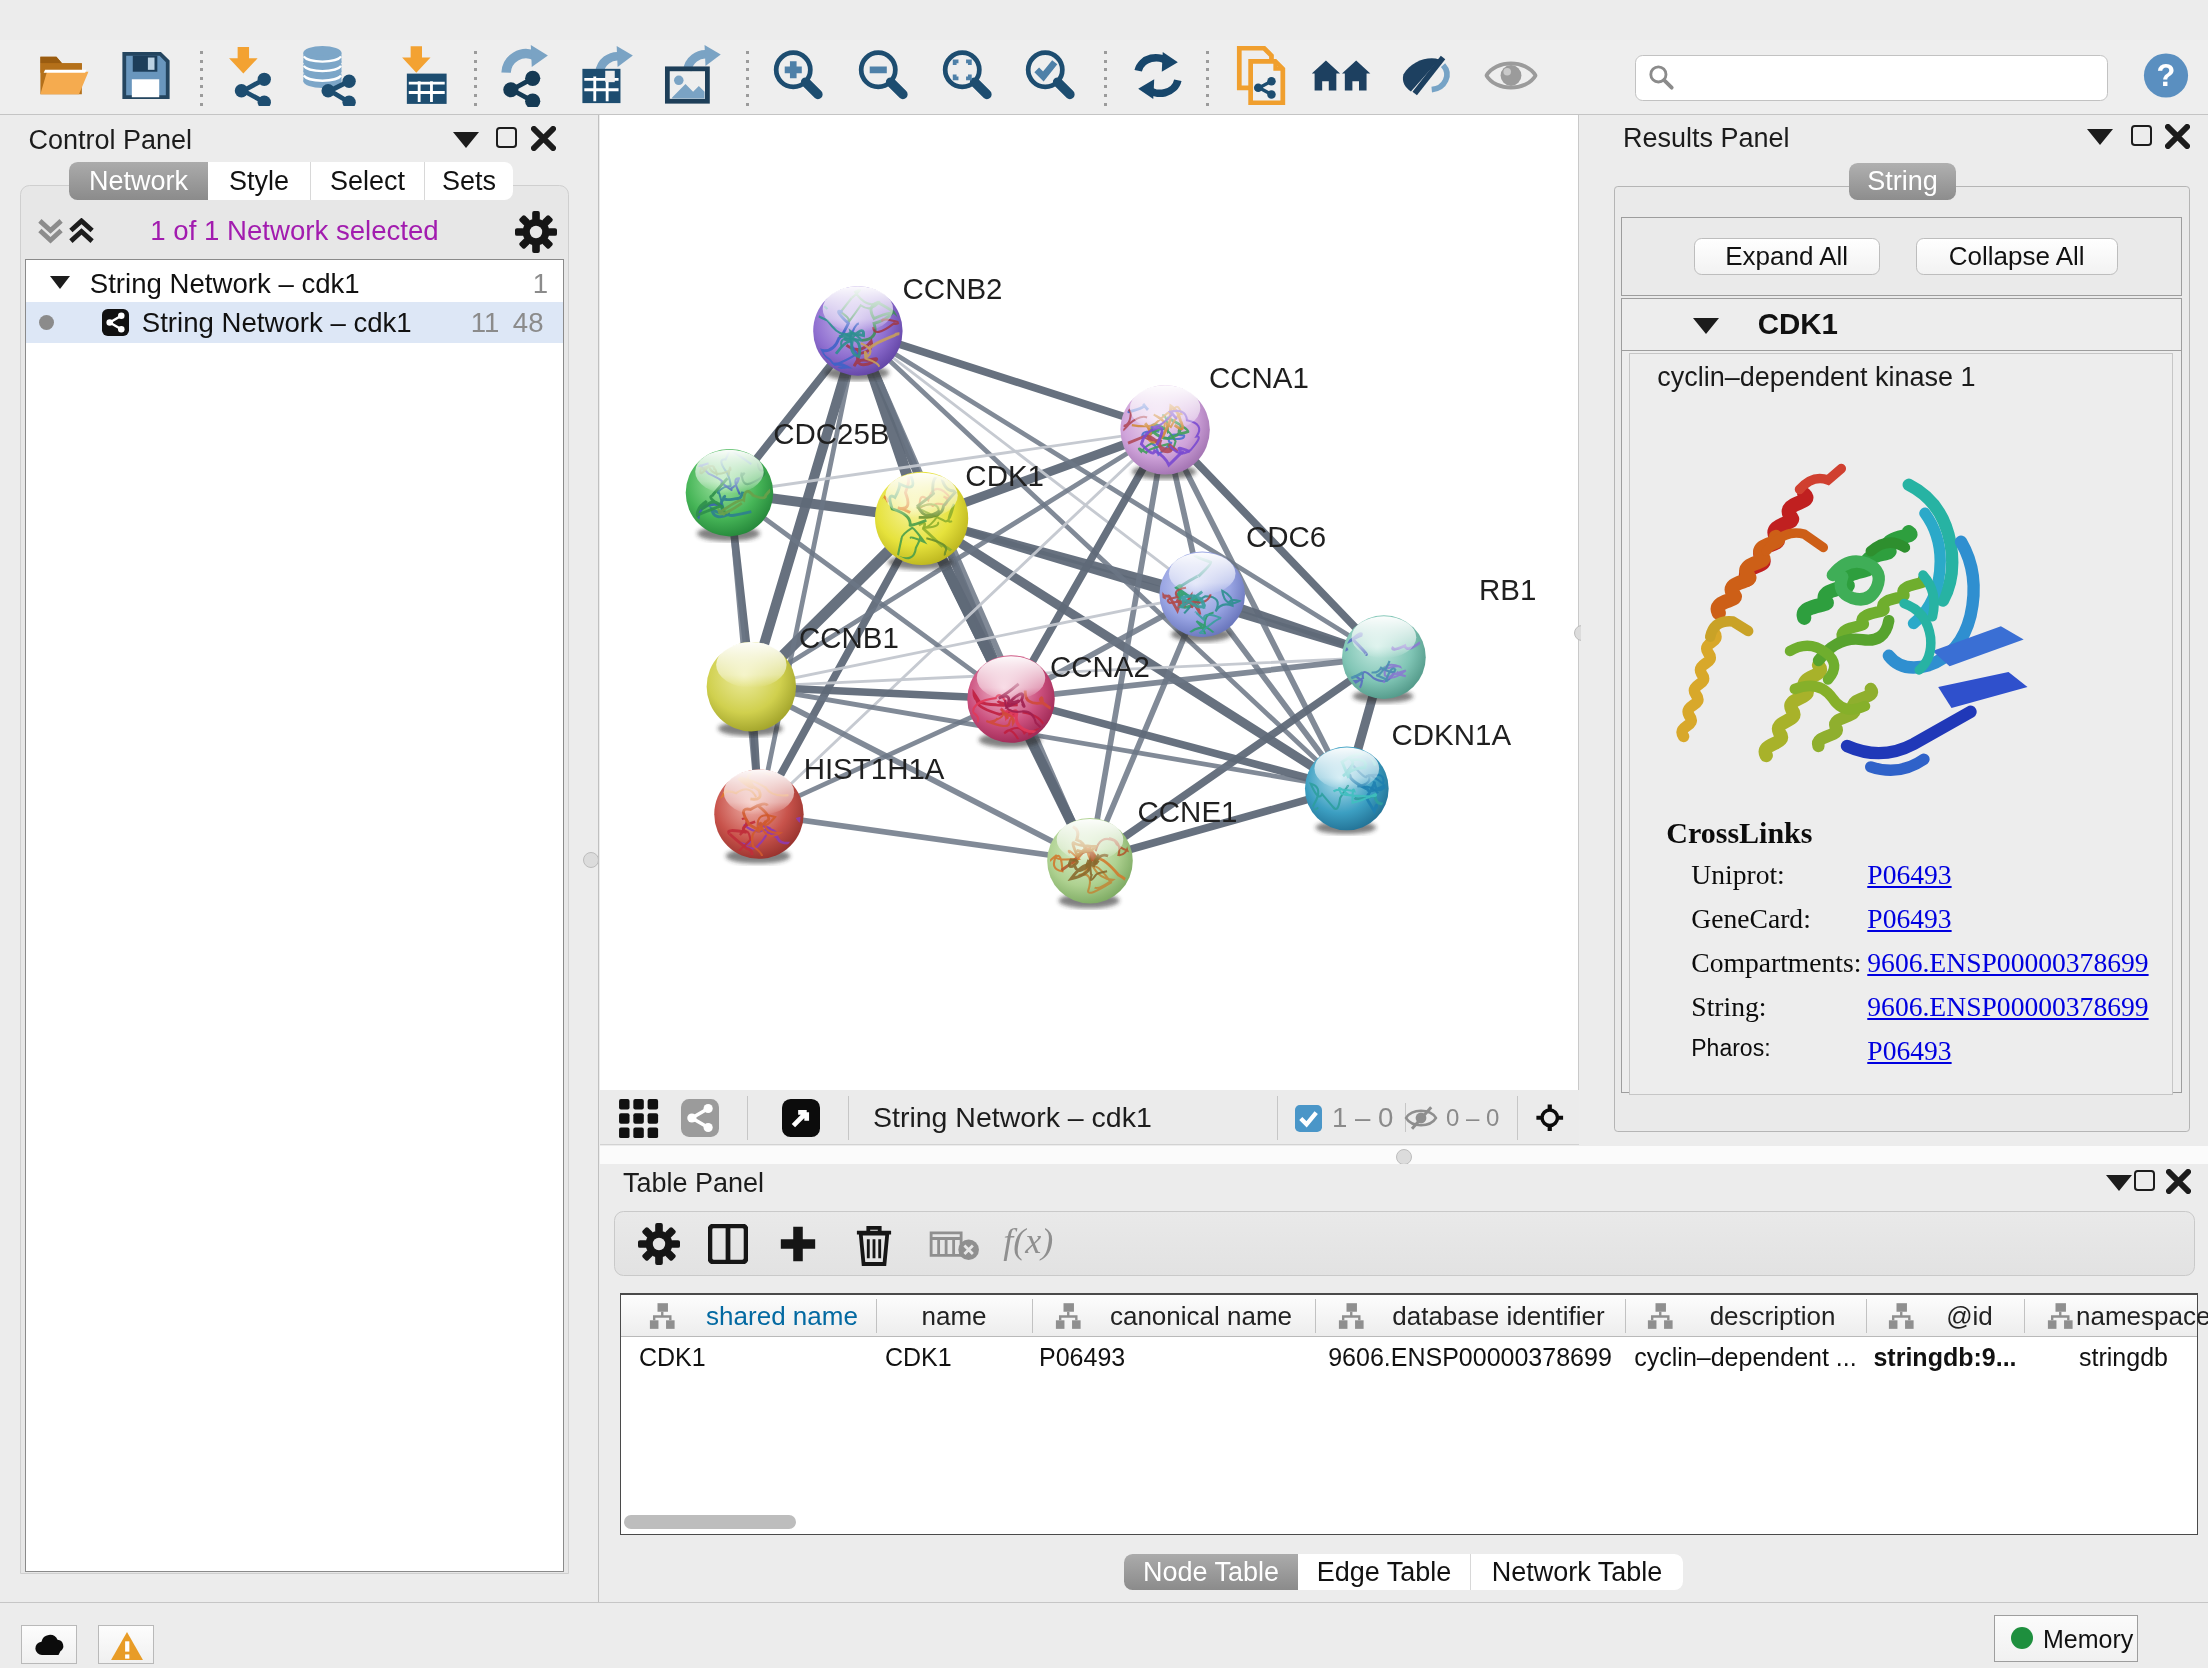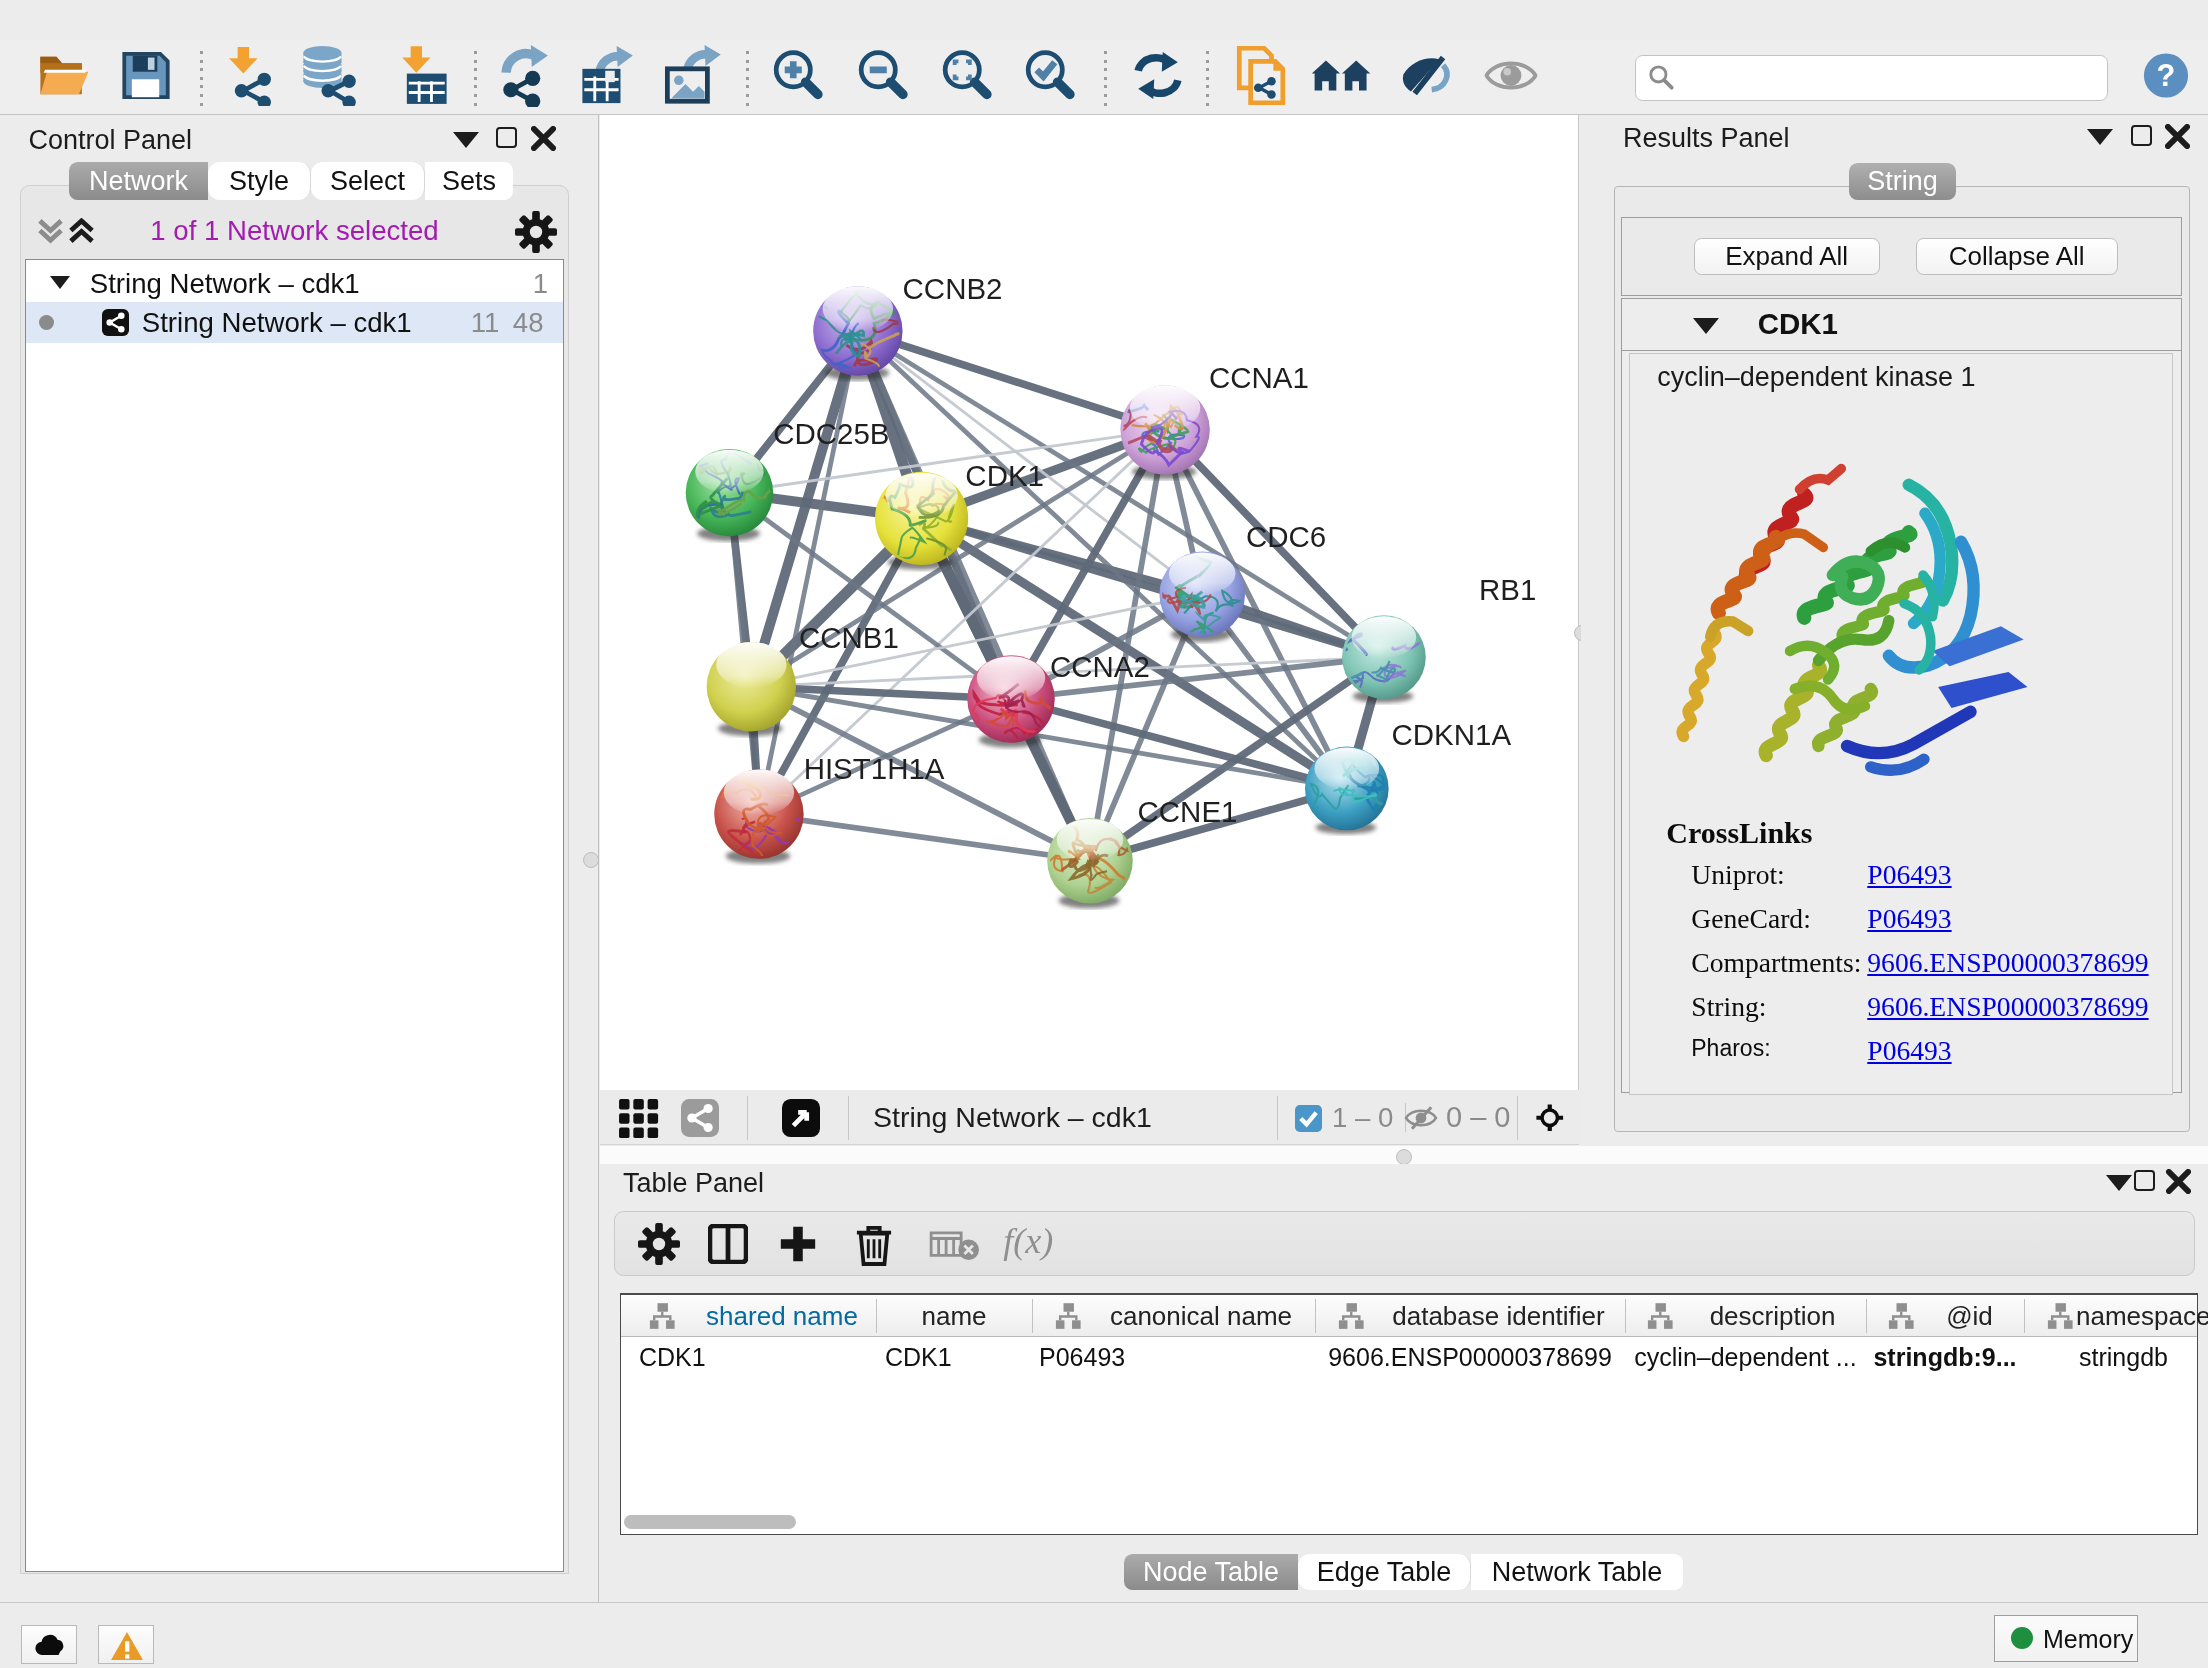--- a/index.html
+++ b/index.html
@@ -26,21 +26,21 @@
   
   .ptri{display:inline-block;width:0;height:0;border-left:13.3px solid transparent;
     border-right:13.3px solid transparent;border-top:16px solid #1c1c1c;}
   .psq{display:inline-block;width:21px;height:21px;border:2.9px solid #1c1c1c;border-radius:3.8px;box-sizing:border-box;}
 
   
   #cp{position:absolute;left:0;top:115px;width:599px;height:1487px;background:#ececec;border-right:1px solid #c0c0c0;box-sizing:border-box;}
   #cp-title{position:absolute;left:28.5px;top:9.5px;font-size:27px;color:#1c1c1c;}
   .tabrow{position:absolute;display:flex;z-index:6;}
   .tab{height:38px;line-height:38px;text-align:center;font-size:27px;color:#111;
-    background:#ffffff;border-right:1px solid #d8d8d8;border-radius:12px;}
+    background:#ffffff;border-right:1px solid #d8d8d8;}
   .tab.sel{background:linear-gradient(#ababab,#8b8b8b);color:#fff;border-right:none;}
   #cp-inner{position:absolute;left:20px;top:70px;width:549px;height:1389px;
     background:#e7e7e7;border:1px solid #cfcfcf;border-radius:9.5px 9.5px 0 0;box-sizing:border-box;}
   #cp-sub{position:absolute;left:0;width:100%;height:56px;}
   #cp-list{position:absolute;left:3.8px;top:73px;width:539px;height:1313px;background:#fff;
     border:1.9px solid #8a8a8a;box-sizing:border-box;}
   .cprow{position:absolute;left:0;width:100%;height:42px;line-height:42px;font-size:27.6px;color:#111;}
 
   
   #netwhite{position:absolute;left:600px;top:115px;width:979px;height:975px;background:#ffffff;border-right:1px solid #c9c9c9;box-sizing:border-box;}
@@ -707,21 +707,21 @@
       <rect x="0" y="0" width="28" height="28" rx="5" fill="#4a96c8"></rect>
       <path d="M6 14 l6 6 L22 8" stroke="#fff" stroke-width="4.5" fill="none"></path>
     </svg>
     <div class="abs" style="left:732px;top:0;height:55px;line-height:55px;font-size:27.6px;color:#8a8a8a;">1 – 0</div>
     <div class="abs" style="left:805px;top:13.3px;height:28.5px;border-left:1px solid #c6c6c6;"></div>
     <svg class="abs" style="left:804px;top:16px;" width="34" height="24" viewBox="0 0 54 40">
       <path d="M2 20 C12 4 42 4 52 20 C42 36 12 36 2 20 Z" fill="none" stroke="#8e8e8e" stroke-width="4"></path>
       <circle cx="27" cy="20" r="9" fill="#8e8e8e"></circle>
       <path d="M44 2 L12 38" stroke="#8e8e8e" stroke-width="5"></path>
     </svg>
-    <div class="abs" style="left:846px;top:0;height:55px;line-height:55px;font-size:29px;color:#8a8a8a;">0 – 0</div>
+    <div class="abs" style="left:846px;top:0;height:55px;line-height:55px;font-size:24px;color:#8a8a8a;">0 – 0</div>
     <div class="abs" style="left:917px;top:5.7px;height:44px;border-left:1px solid #c6c6c6;"></div>
     <svg class="abs" style="left:935px;top:13.3px;" width="29.5" height="29.5" viewBox="0 0 42 42">
       <g stroke="#0c0c0c" fill="none">
         <circle cx="21" cy="21" r="11" stroke-width="5"></circle>
         <path d="M21 2 v9 M21 31 v9 M2 21 h9 M31 21 h9" stroke-width="6"></path>
       </g>
     </svg>
   </div>
   <div id="netband"></div>
 

